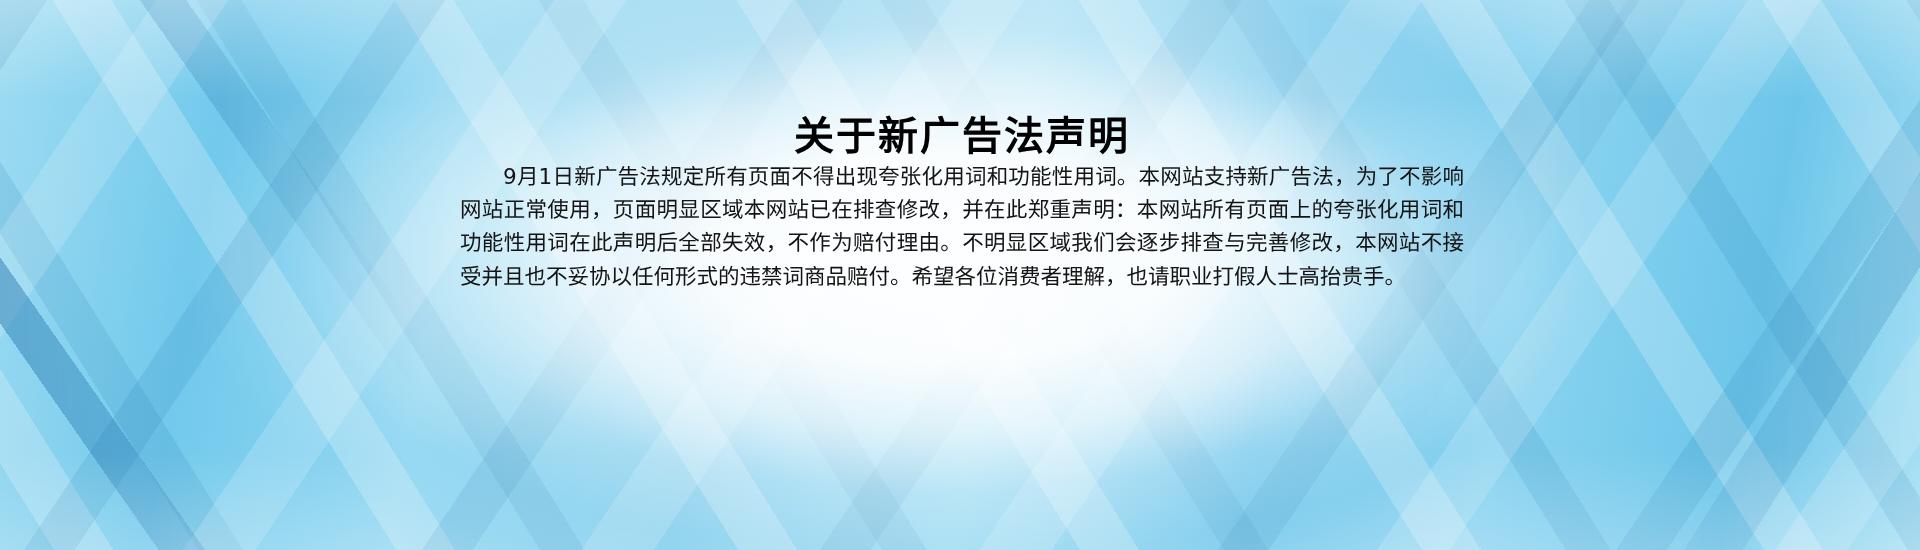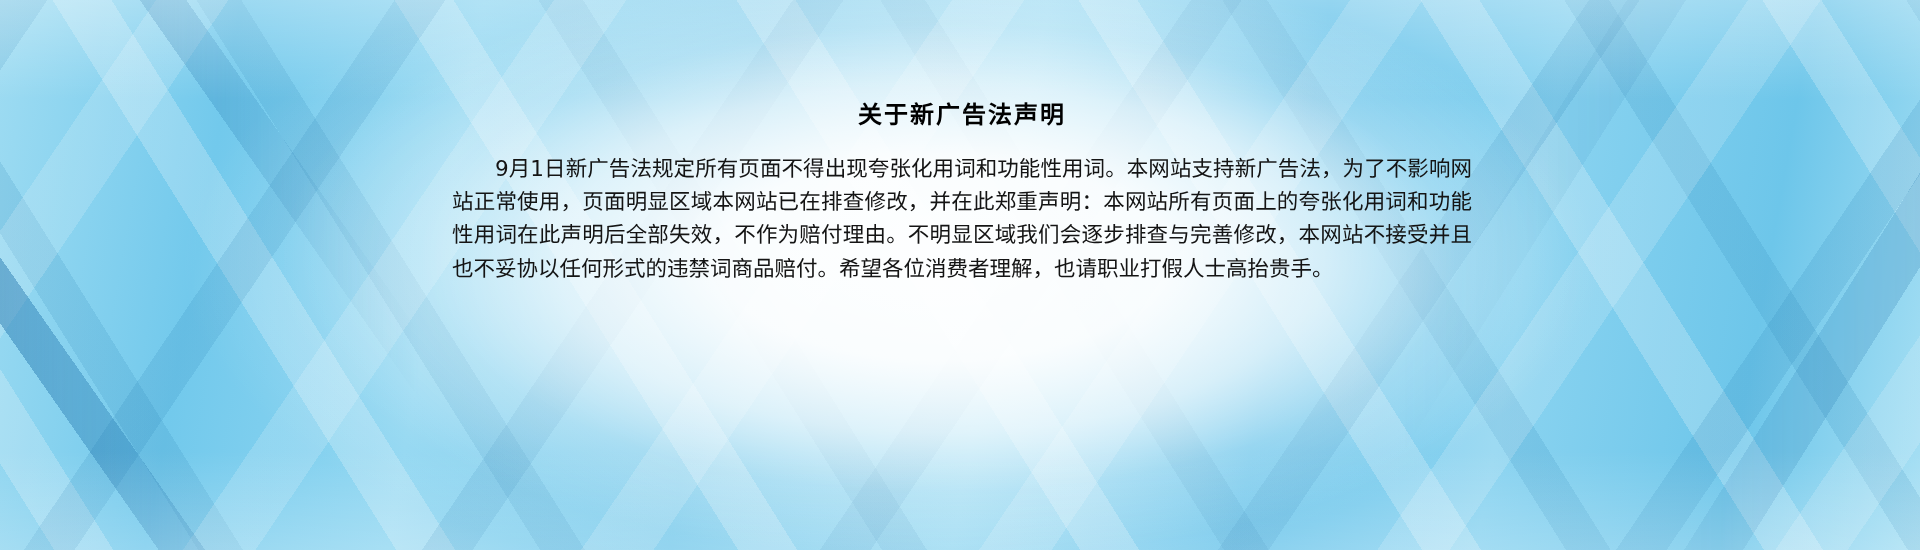--- a/index.html
+++ b/index.html
@@ -149,42 +149,42 @@
     width: 1020px;
     height: 550px;
   }
 
   #statement-title {
     position: absolute;
     top: 86px;
     left: 0;
     width: 1020px;
     text-align: center;
-    font-size: 24px;
+    font-size: 40px;
     font-weight: bold;
     letter-spacing: 2px;
     color: #000000;
     line-height: 1.15;
     white-space: nowrap;
   }
 
   #statement-body {
     position: absolute;
     top: 152px;
     left: 0;
     width: 1020px;
     color: #141414;
     font-size: 21.5px;
     line-height: 33.2px;
     text-align: justify;
     text-justify: inter-ideograph;
   }
 
   .para {
-    margin: 0;
+    margin: 8px;
     text-align: justify;
     text-justify: inter-ideograph;
   }
   .para.indent {
     text-indent: 2em;
   }
 </style>
 </head>
 <body>
 

